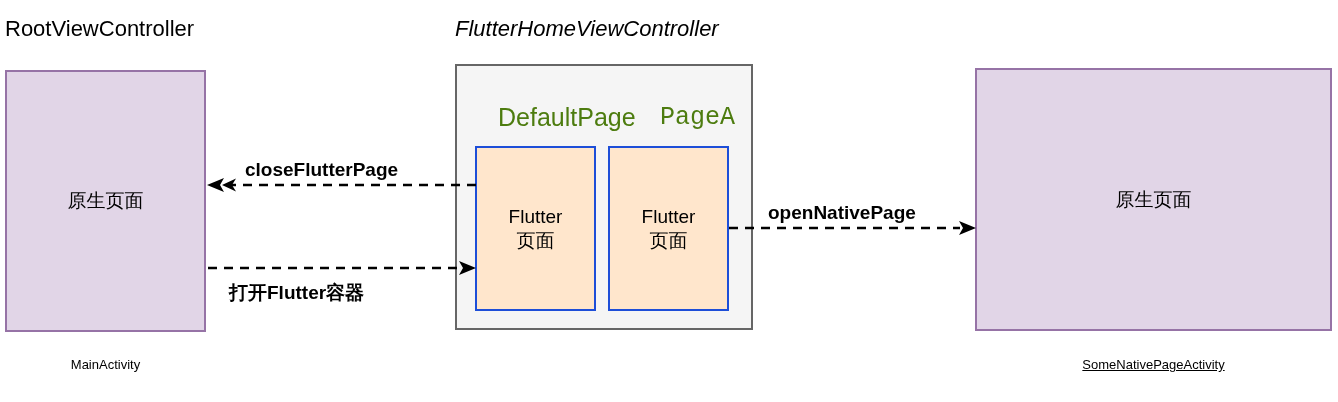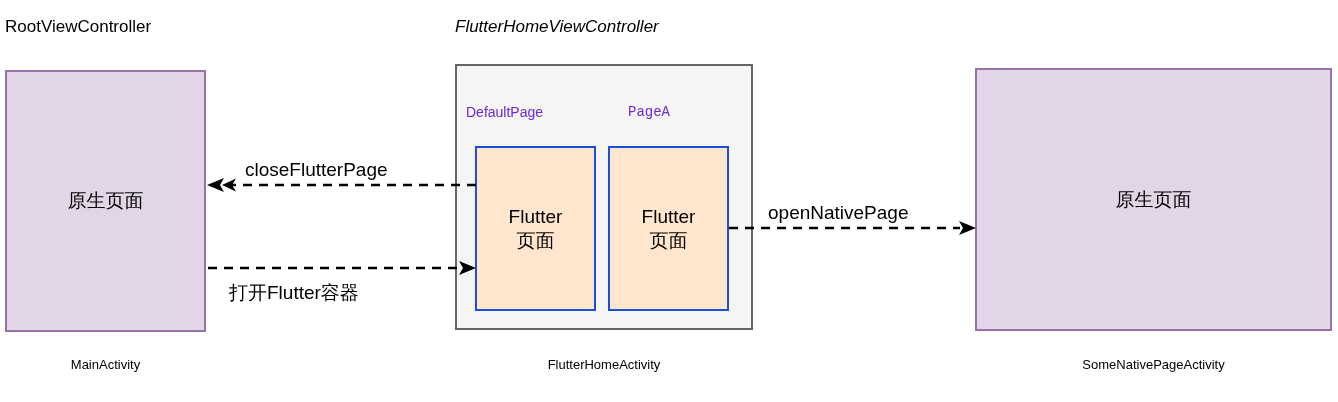--- a/index.html
+++ b/index.html
@@ -15,21 +15,21 @@
     overflow: hidden;
   }
   #diagram-canvas {
     position: absolute;
     left: 0; top: 0;
     width: 1338px;
     height: 402px;
   }
   .node-title {
     position: absolute;
-    font-size: 17px;
+    font-size: 22px;
     color: #000000;
     white-space: nowrap;
     line-height: 1;
   }
   .node-caption {
     position: absolute;
     font-size: 13px;
     color: #000000;
     white-space: nowrap;
     line-height: 1;
@@ -68,33 +68,35 @@
   }
   .page-box .box-label {
     font-size: 19px;
     color: #000000;
     line-height: 1.22;
     text-align: center;
     white-space: nowrap;
   }
   .page-tag {
     position: absolute;
-    font-size: 14px;
-    color: #6d28d9;
+    font-size: 25px;
+    color: #4d7c0f;
     white-space: nowrap;
     line-height: 1;
+    margin-left: 32px;
   }
   .edge-label {
     position: absolute;
     font-size: 19px;
     color: #000000;
     white-space: nowrap;
     line-height: 1;
     background: #ffffff;
     padding: 0 2px;
+    font-weight: bold;
   }
   .arrow-layer {
     position: absolute;
     left: 0; top: 0;
     width: 1338px;
     height: 402px;
     pointer-events: none;
   }
 </style>
 </head>
@@ -121,28 +123,27 @@
     <span class="box-label">页面</span>
   </div>
 
   <div class="page-tag" style="left:628px; top:105px;font-family:Liberation Mono, monospace;">PageA</div>
 
   <div class="page-box" style="left:608px; top:146px; width:121px; height:165px;">
     <span class="box-label">Flutter</span>
     <span class="box-label">页面</span>
   </div>
 
-  <div class="node-caption" style="left:455px; top:358px; width:298px;">FlutterHomeActivity</div>
 
 
   <div class="native-box" style="left:975px; top:68px; width:357px; height:263px;">
     <span class="box-label">原生页面</span>
   </div>
 
-  <div class="node-caption" style="left:975px; top:358px; width:357px;">SomeNativePageActivity</div>
+  <div class="node-caption" style="left:975px; top:358px; width:357px;text-decoration:underline;">SomeNativePageActivity</div>
 
   <svg class="arrow-layer" viewBox="0 0 1338 402" width="1338" height="402">
     <defs>
       <marker id="arrow-left" viewBox="0 0 12 12" refX="11" refY="6" markerWidth="11" markerHeight="11" orient="auto-start-reverse">
         <path d="M 11 0 L 0 6 L 11 12 L 8.5 6 Z" fill="#000000"></path>
       </marker>
       <marker id="arrow-right" viewBox="0 0 12 12" refX="11" refY="6" markerWidth="11" markerHeight="11" orient="auto">
         <path d="M 0 0 L 12 6 L 0 12 L 2.5 6 Z" fill="#000000"></path>
       </marker>
     </defs>

